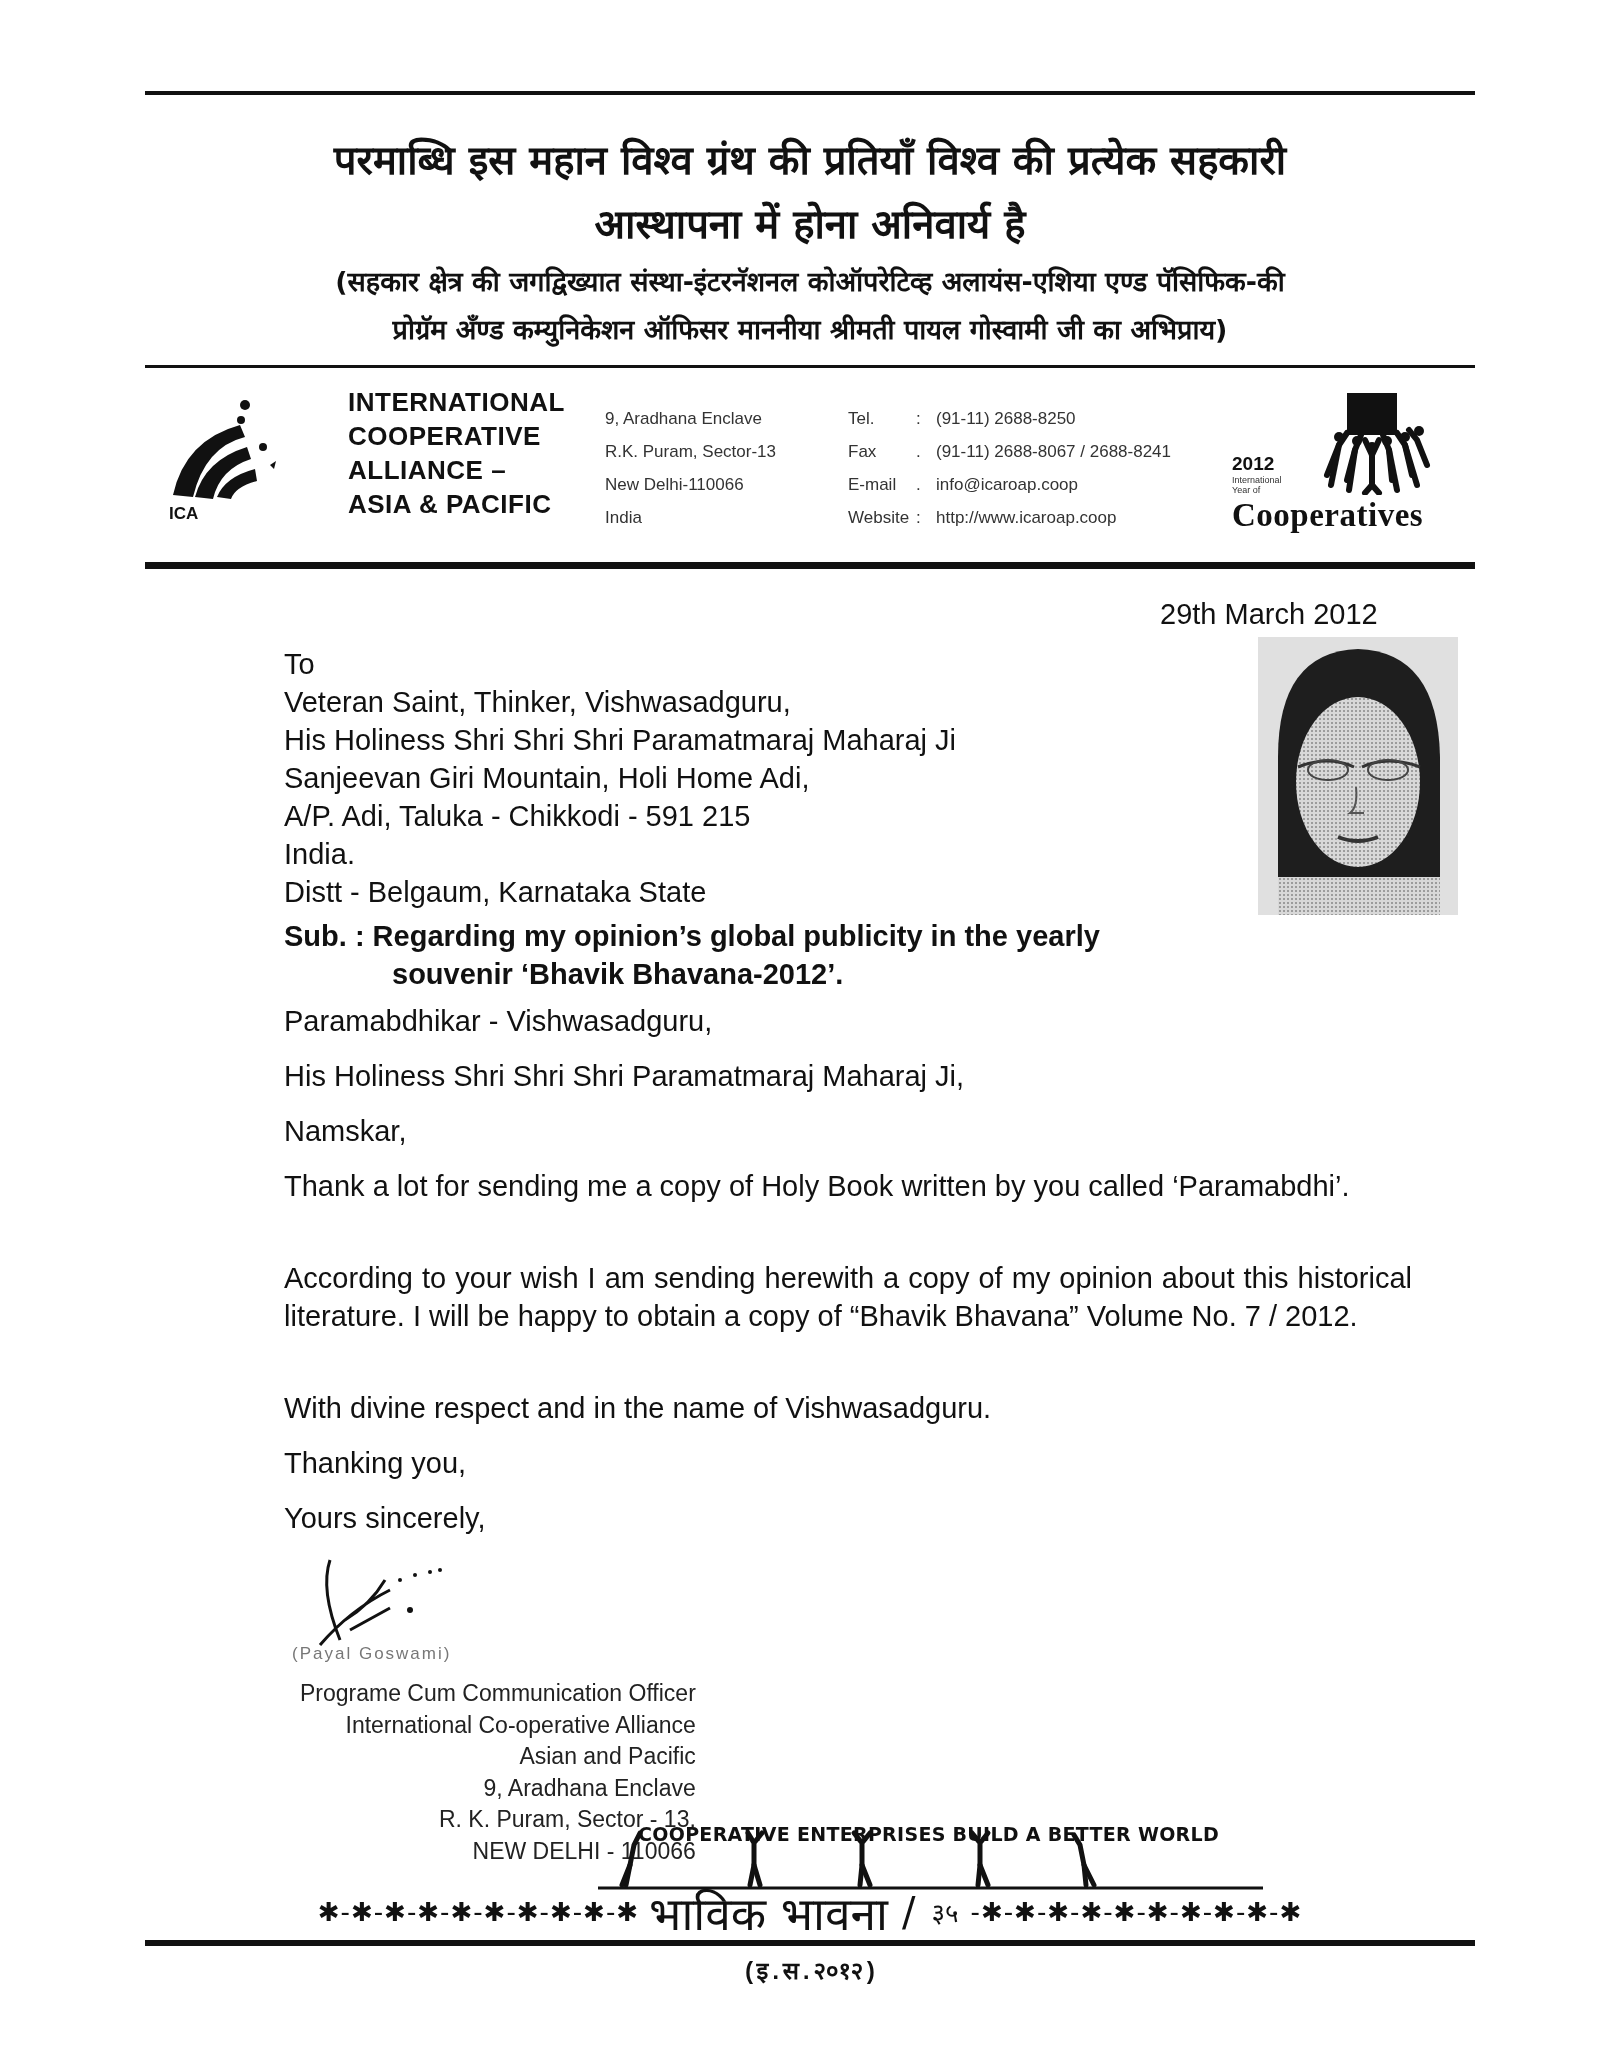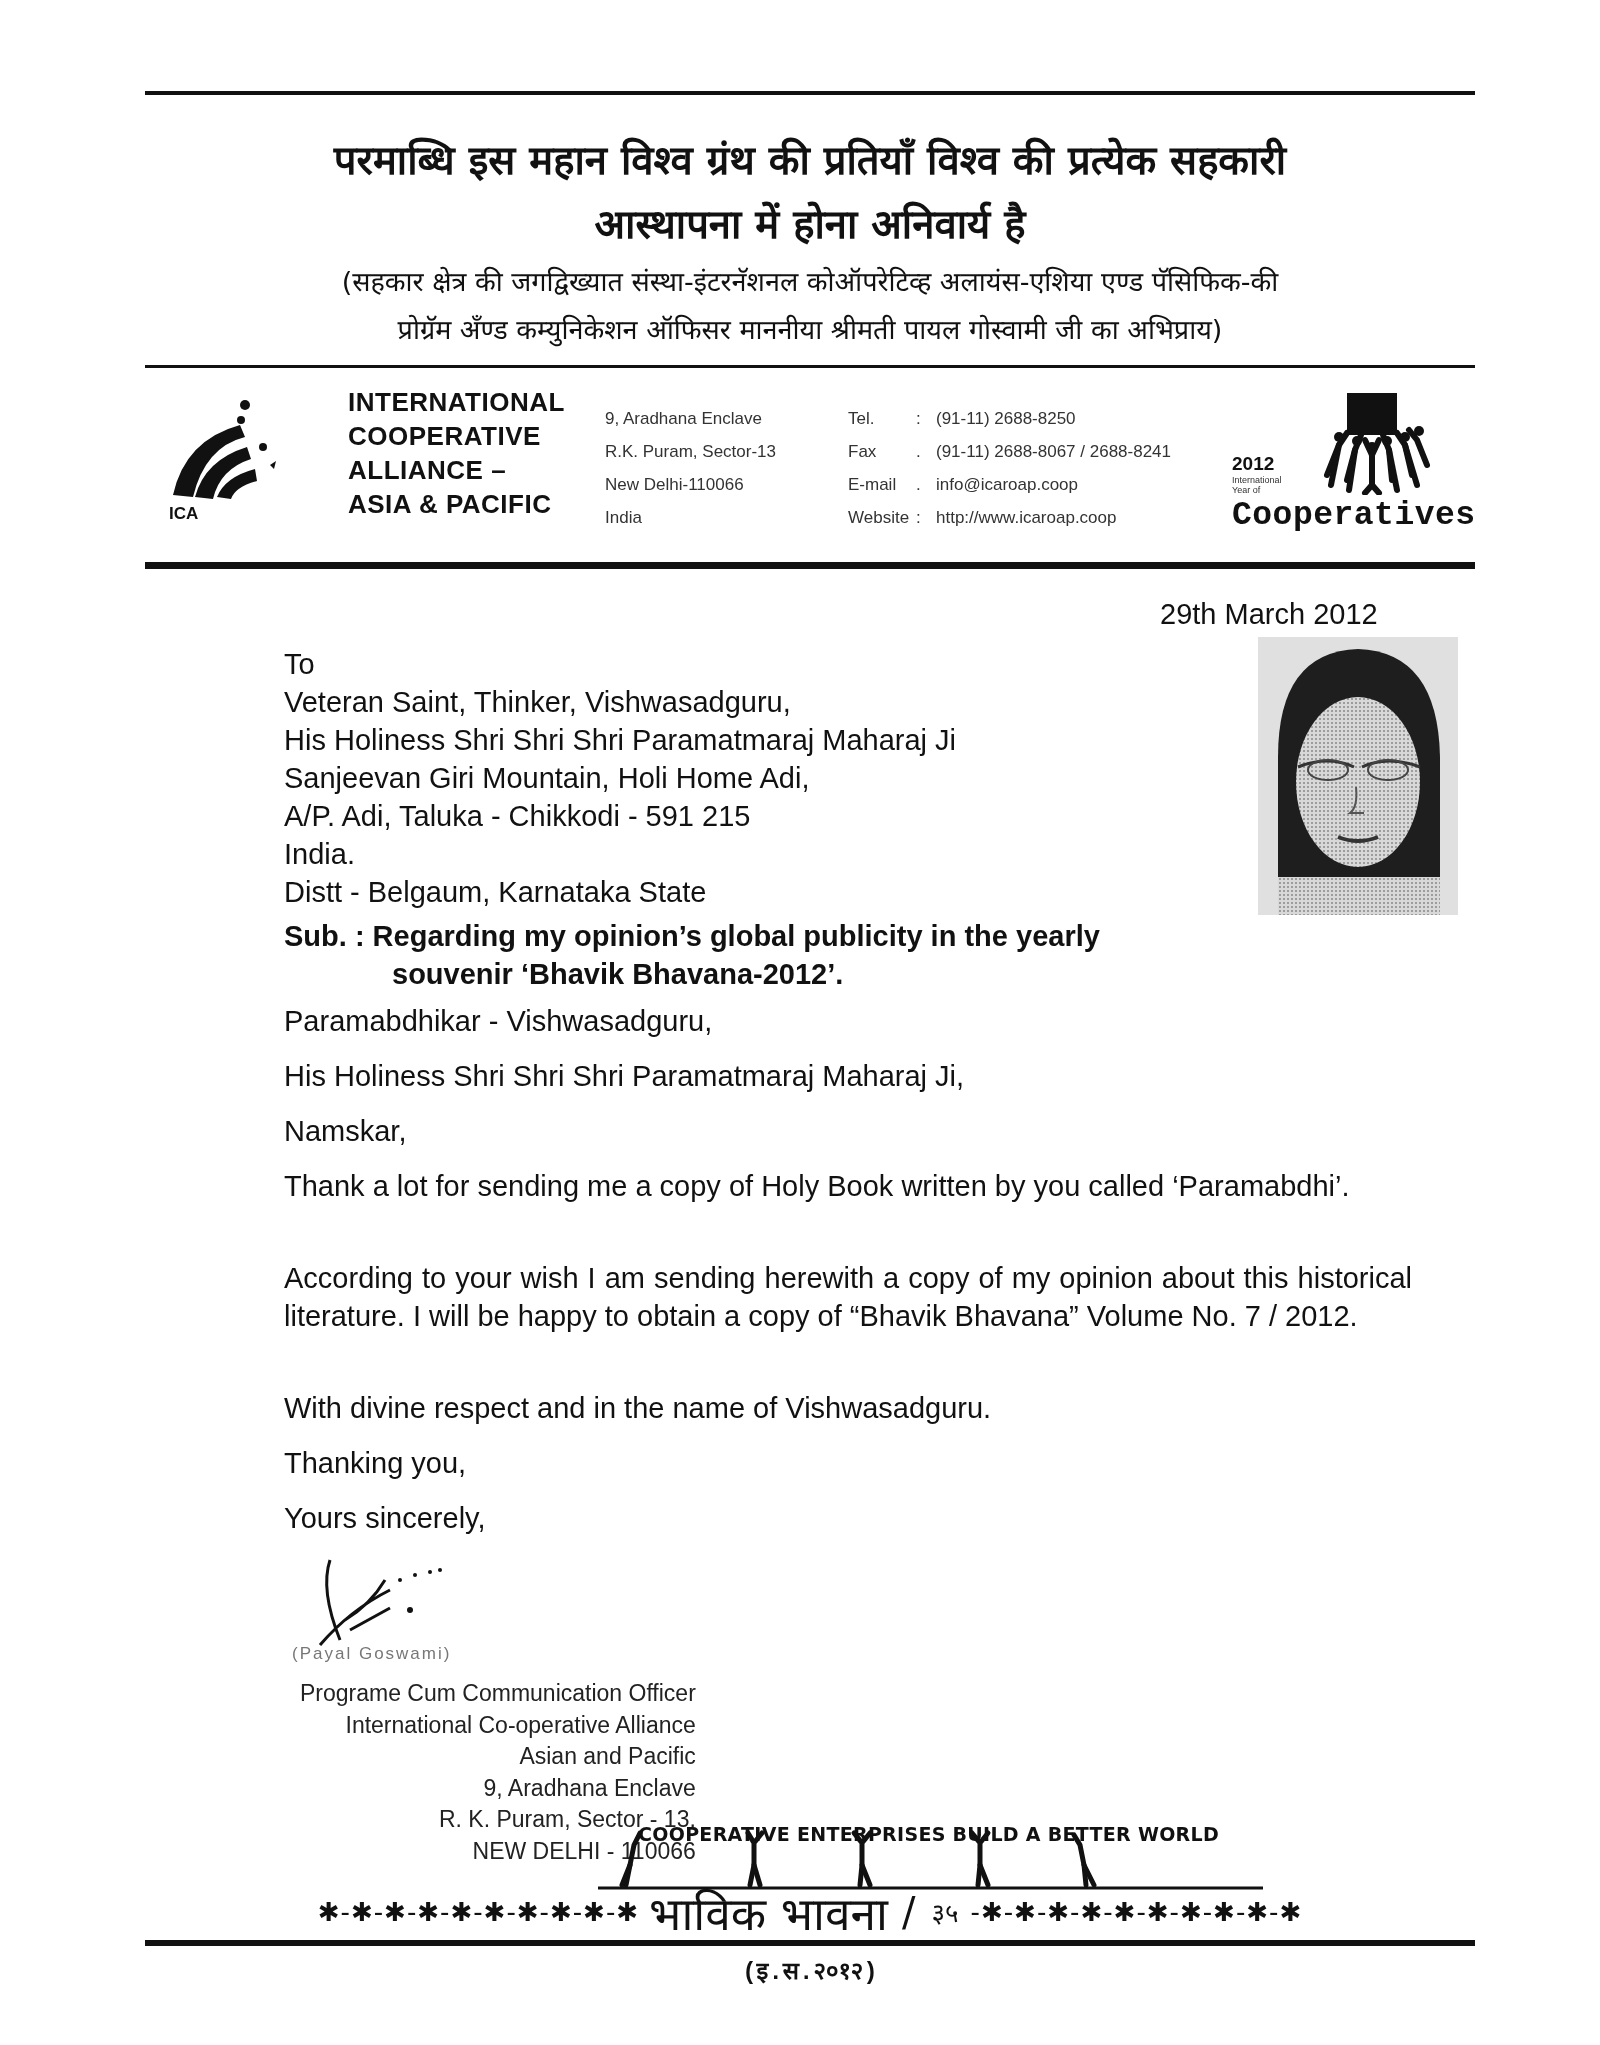--- a/index.html
+++ b/index.html
@@ -1,35 +1,35 @@
 <!DOCTYPE html>
 <html><head>
 <meta charset="utf-8">
 <style>
   html, body { margin: 0; padding: 0; background: #ffffff; }
   body { width: 1600px; height: 2045px; position: relative; overflow: hidden; color: #111; font-family: "Liberation Sans", sans-serif; }
   .abs { position: absolute; }
   .rule { position: absolute; background: #111; }
   .hindi { font-family: "DejaVu Sans", sans-serif; font-weight: bold; text-align: center; color: #111; }
   .head1 { left: 145px; width: 1330px; top: 130px; font-size: 40px; line-height: 60px; }
-  .head2 { left: 145px; width: 1330px; top: 258px; font-size: 27px; line-height: 48px; font-weight: normal; }
+  .head2 { left: 145px; width: 1330px; top: 258px; font-size: 27px; line-height: 48px; font-weight: bold; }
 
   
   .logo { left: 165px; top: 385px; width: 130px; height: 140px; }
   .org-name { left: 348px; top: 385px; font-family: "Liberation Sans", sans-serif; font-weight: bold; font-size: 26px; line-height: 34px; letter-spacing: 0.5px; color: #111; }
   .org-name div { white-space: nowrap; }
   .addr { left: 605px; top: 402px; font-size: 17px; line-height: 33px; color: #333; }
   .contact { left: 848px; top: 402px; font-size: 17px; line-height: 33px; color: #333; }
   .contact .row { display: flex; white-space: nowrap; }
   .contact .lbl { width: 68px; }
   .contact .sep { width: 20px; }
   .iyc { left: 1232px; top: 385px; width: 230px; height: 160px; }
   .iyc-year { position: absolute; left: 0; top: 68px; font-weight: bold; font-size: 19px; }
   .iyc-sub { position: absolute; left: 0; top: 90px; font-size: 9px; line-height: 10px; color: #333; }
-  .iyc-word { position: absolute; left: 0; top: 112px; font-weight: bold; font-size: 33px; letter-spacing: 0.5px; font-family: Liberation Mono, monospace; }
+  .iyc-word { position: absolute; left: 0; top: 112px; font-weight: bold; font-size: 33px; letter-spacing: 0.5px; font-family: Liberation Serif, serif; }
 
   
   .date { left: 1160px; top: 598px; font-size: 29px; }
   .body { left: 284px; font-size: 29px; line-height: 38px; color: #111; }
   .recip { top: 645px; }
   .recip div { white-space: nowrap; }
   .photo { left: 1258px; top: 637px; width: 200px; height: 278px; background: #ccc; overflow: hidden; }
   .subject { left: 284px; top: 917px; font-size: 29px; line-height: 38px; font-weight: bold; width: 980px; }
   .subject .indent { padding-left: 108px; }
   .para { position: absolute; left: 284px; width: 1130px; font-size: 29px; line-height: 38px; text-align: justify; text-align-last: left; }

